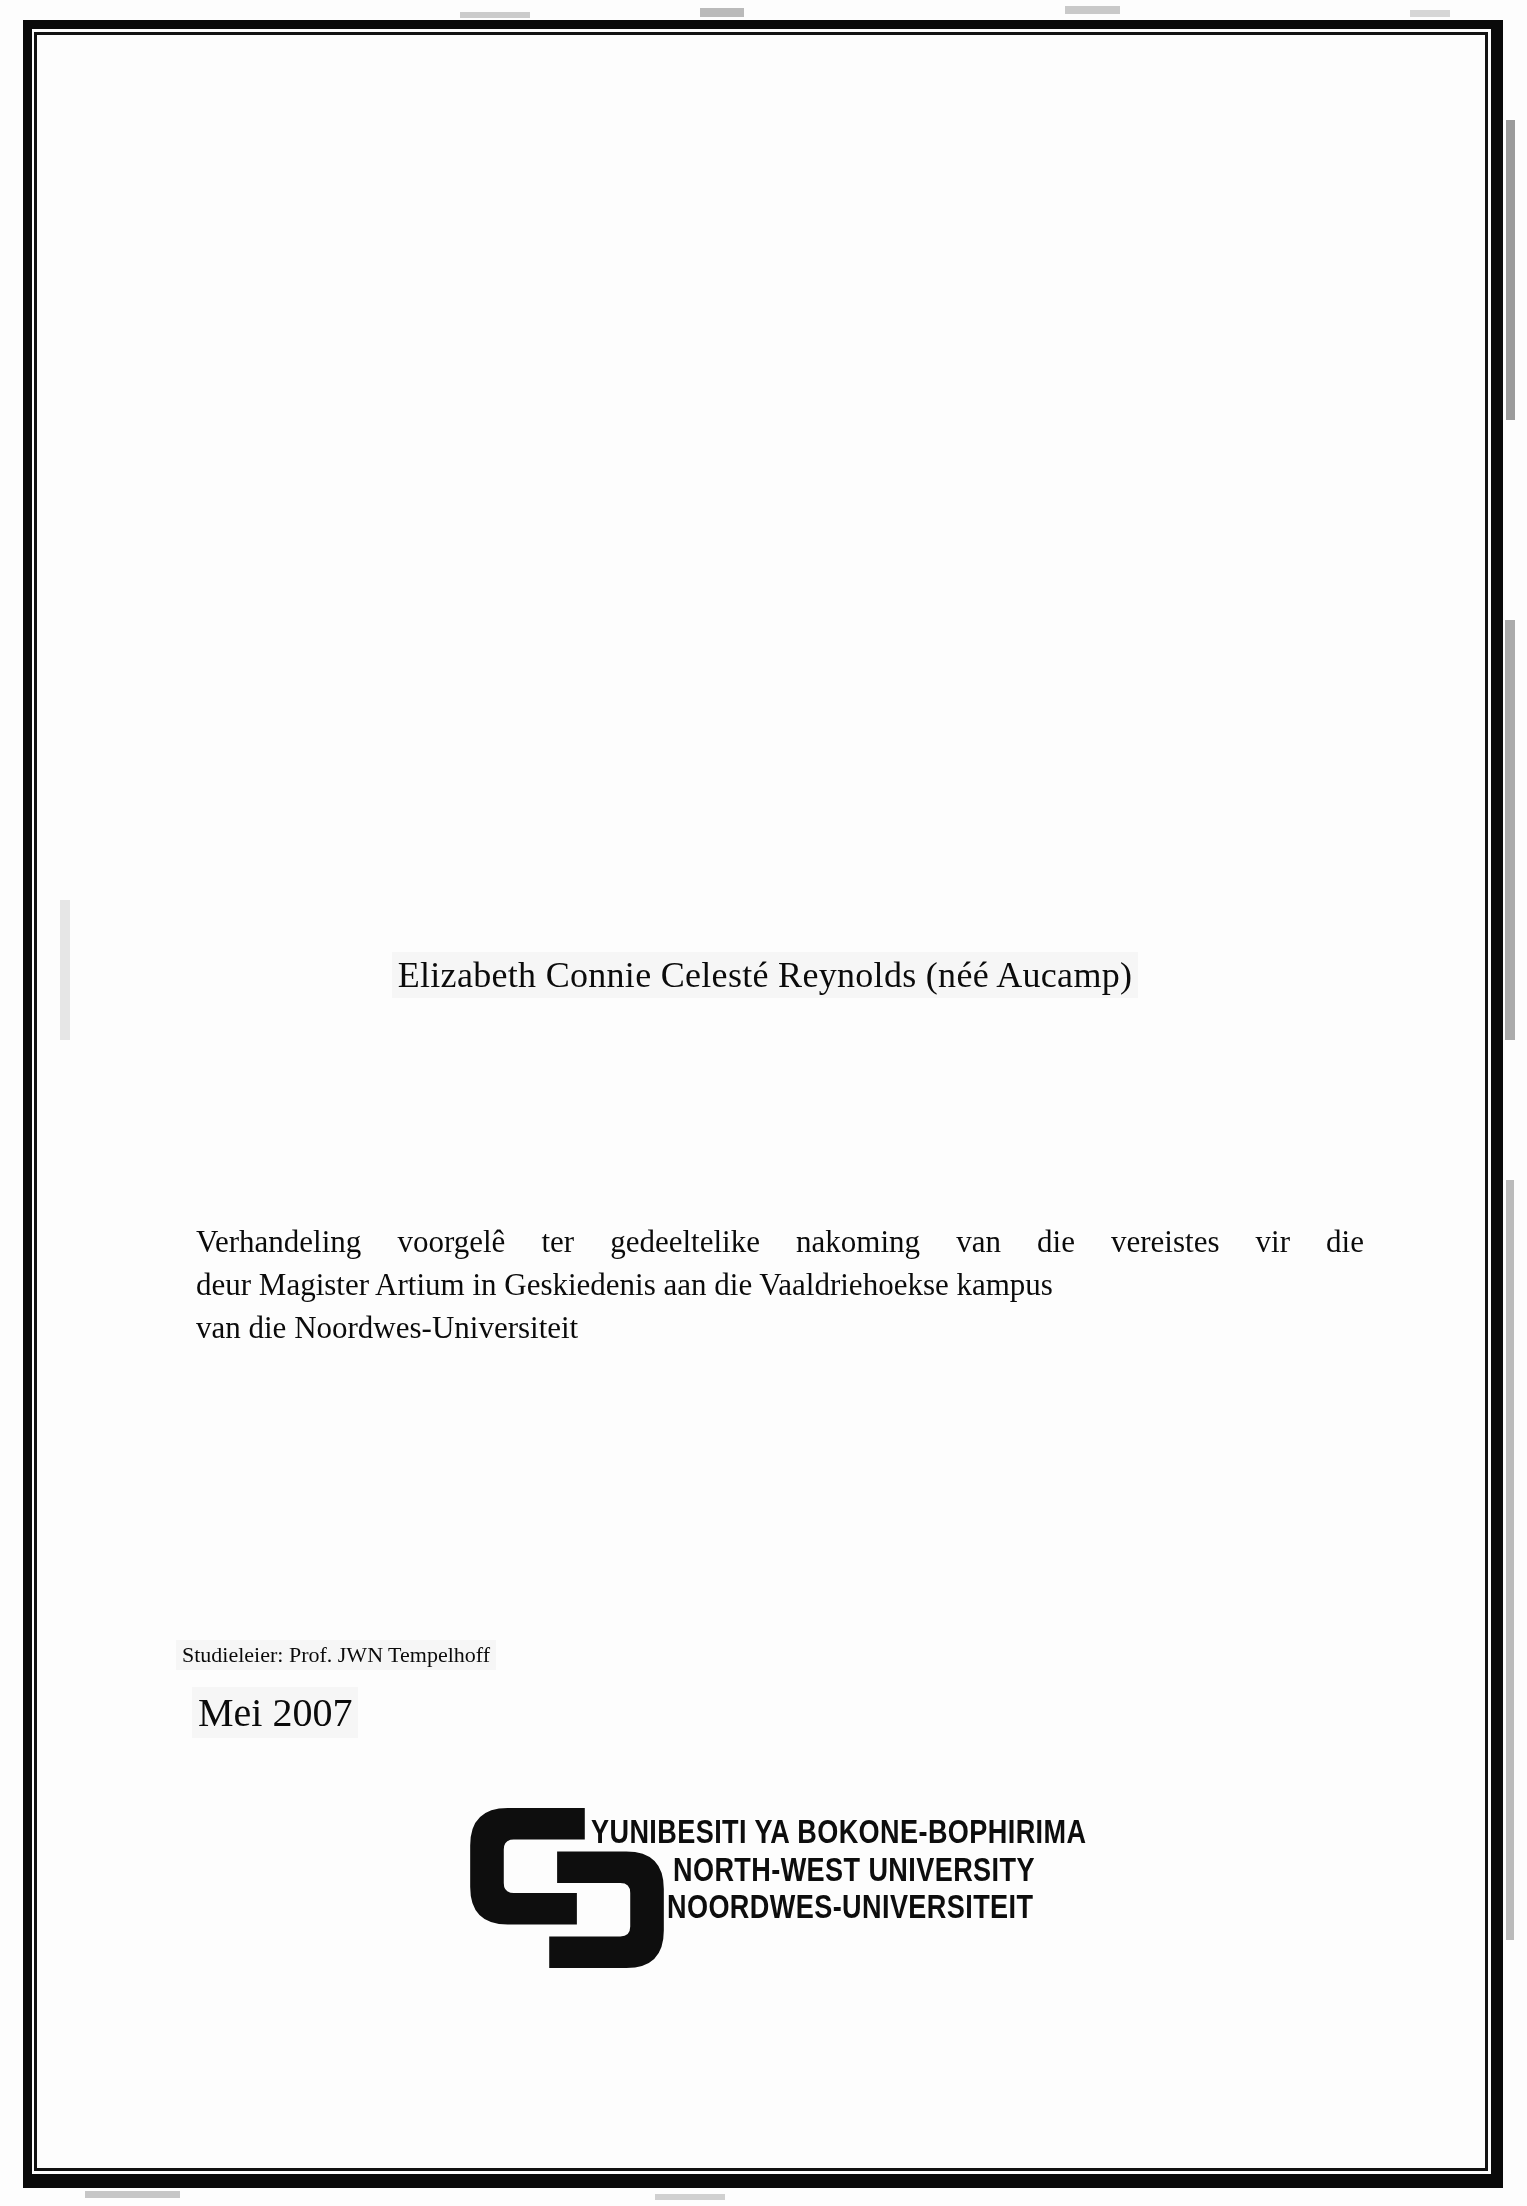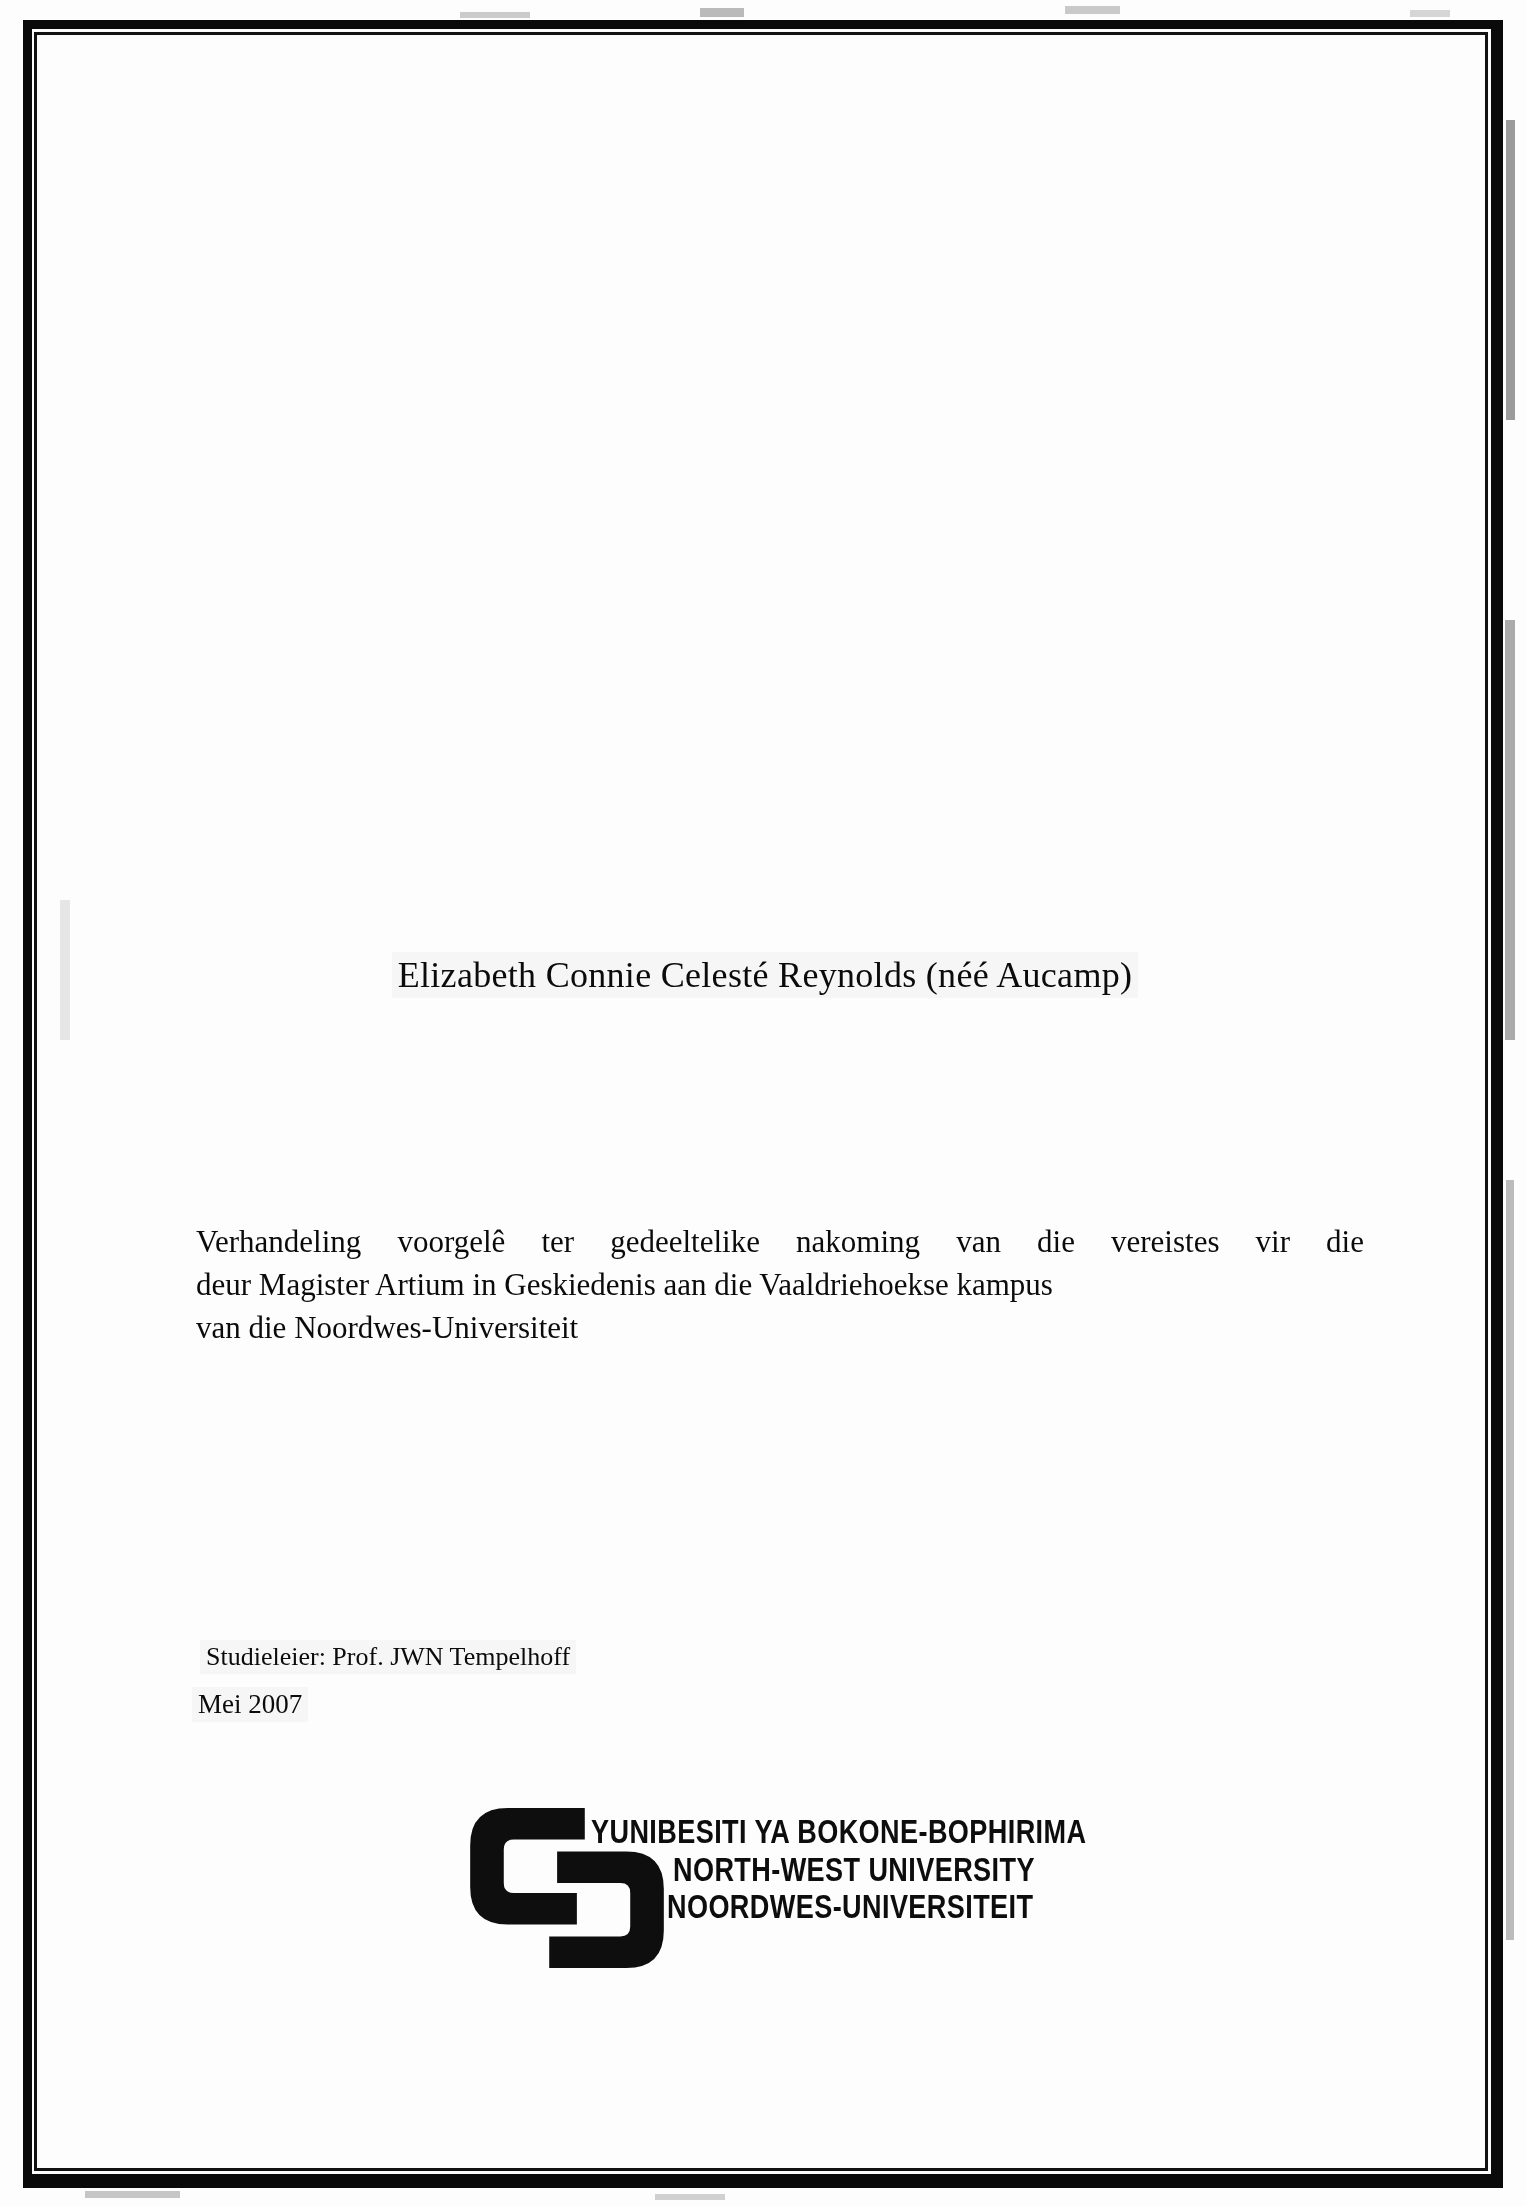--- a/index.html
+++ b/index.html
@@ -30,22 +30,22 @@
   .scanband { display:inline-block; background:rgba(120,120,120,0.055); padding:2px 6px; }
   .title-block { top:398px; font-size:38px; line-height:74px; letter-spacing:0.4px; }
   .byline { top:802px; font-size:31px; }
   .author-line { top:952px; font-size:36px; letter-spacing:0.3px; }
   .note-block {
     position:absolute; left:196px; top:1220px; width:1168px;
     font-size:31px; line-height:43px;
   }
   .note-justified { text-align:justify; text-align-last:justify; }
   .em { }
-  .supervisor-line { position:absolute; left:200px; top:1640px; font-size:26px; }
-  .date-line { position:absolute; left:192px; top:1687px; font-size:27px; }
+  .supervisor-line { position:absolute; left:176px; top:1640px; font-size:22px; }
+  .date-line { position:absolute; left:192px; top:1687px; font-size:40px; }
   
   .logo-mark { position:absolute; left:468px; top:1806px; }
   .logo-line {
     position:absolute;
     font-family:"Liberation Sans", sans-serif;
     font-weight:bold; font-size:33px; letter-spacing:0.5px;
     color:#0d0d0d; white-space:nowrap;
     transform:scaleX(0.82); transform-origin:0 0;
   }
   .logo-l1 { left:591px; top:1813px; }

